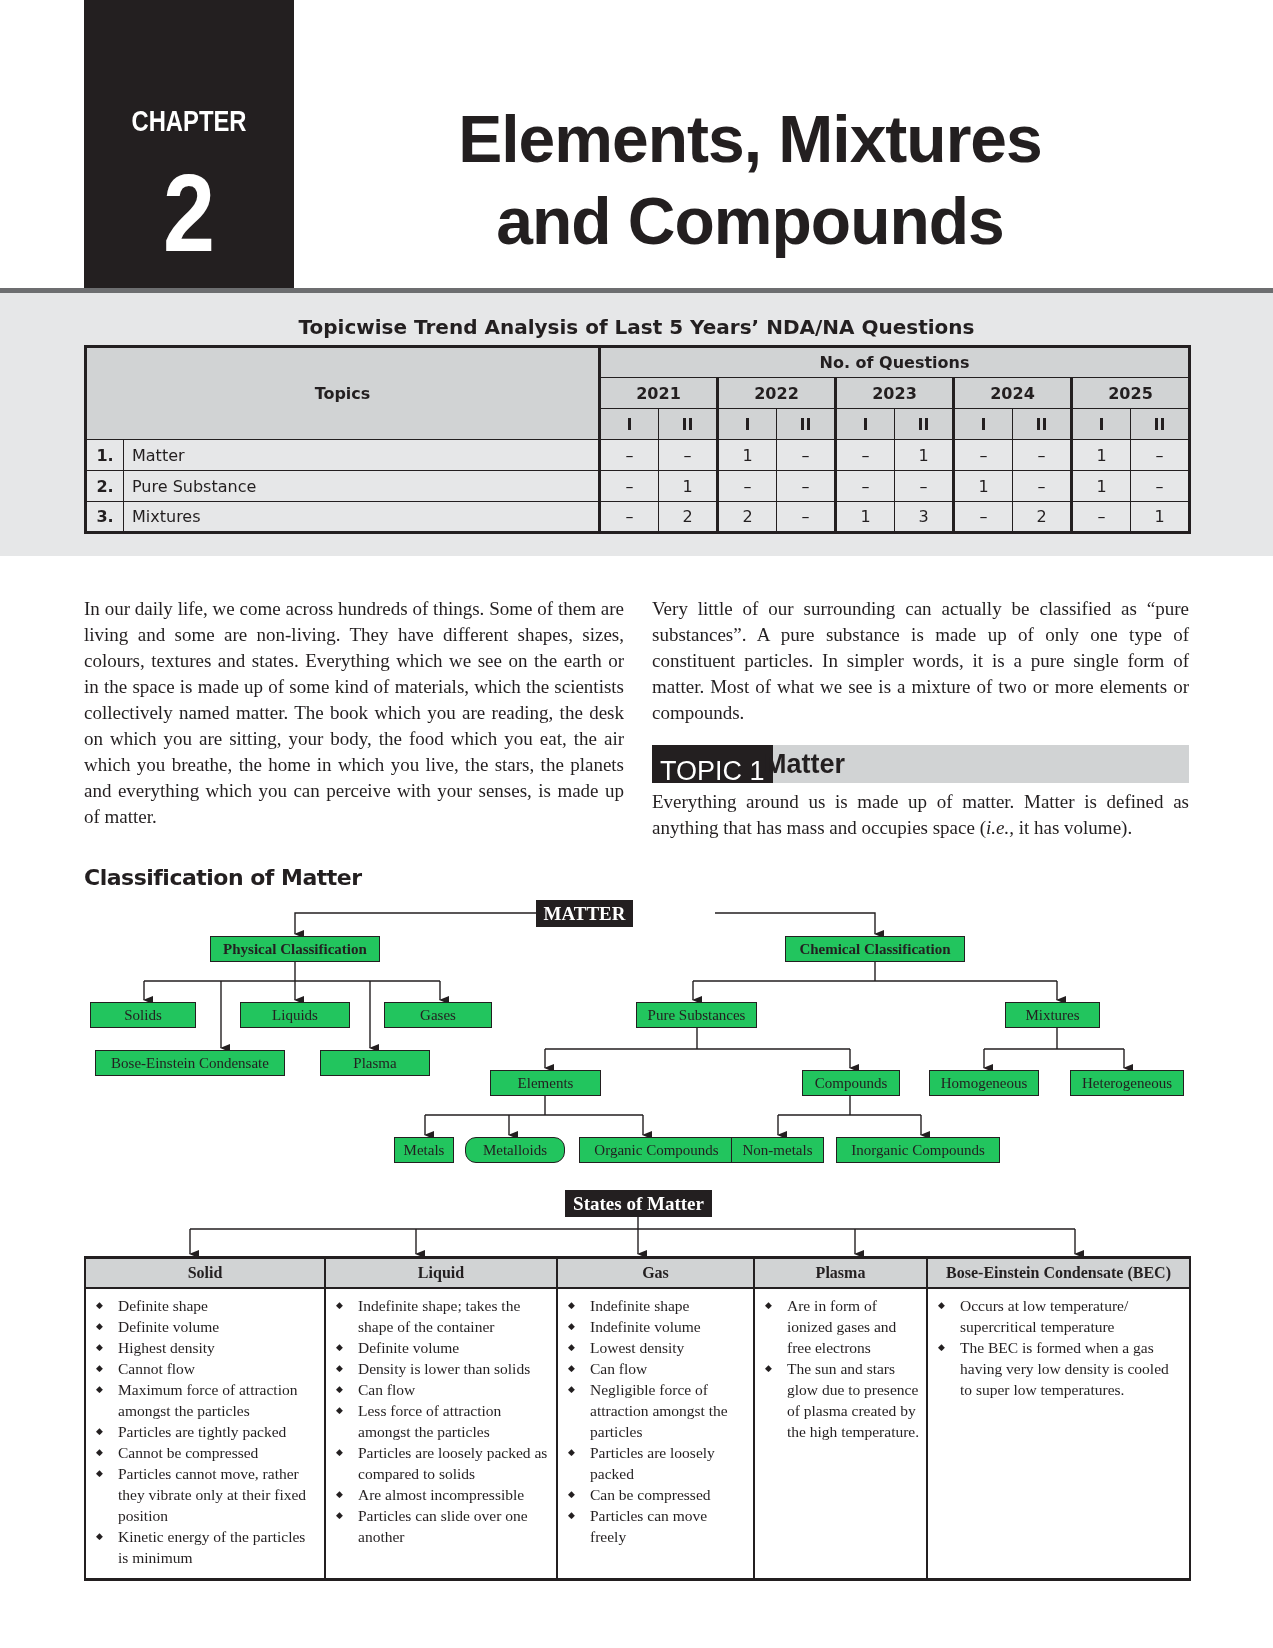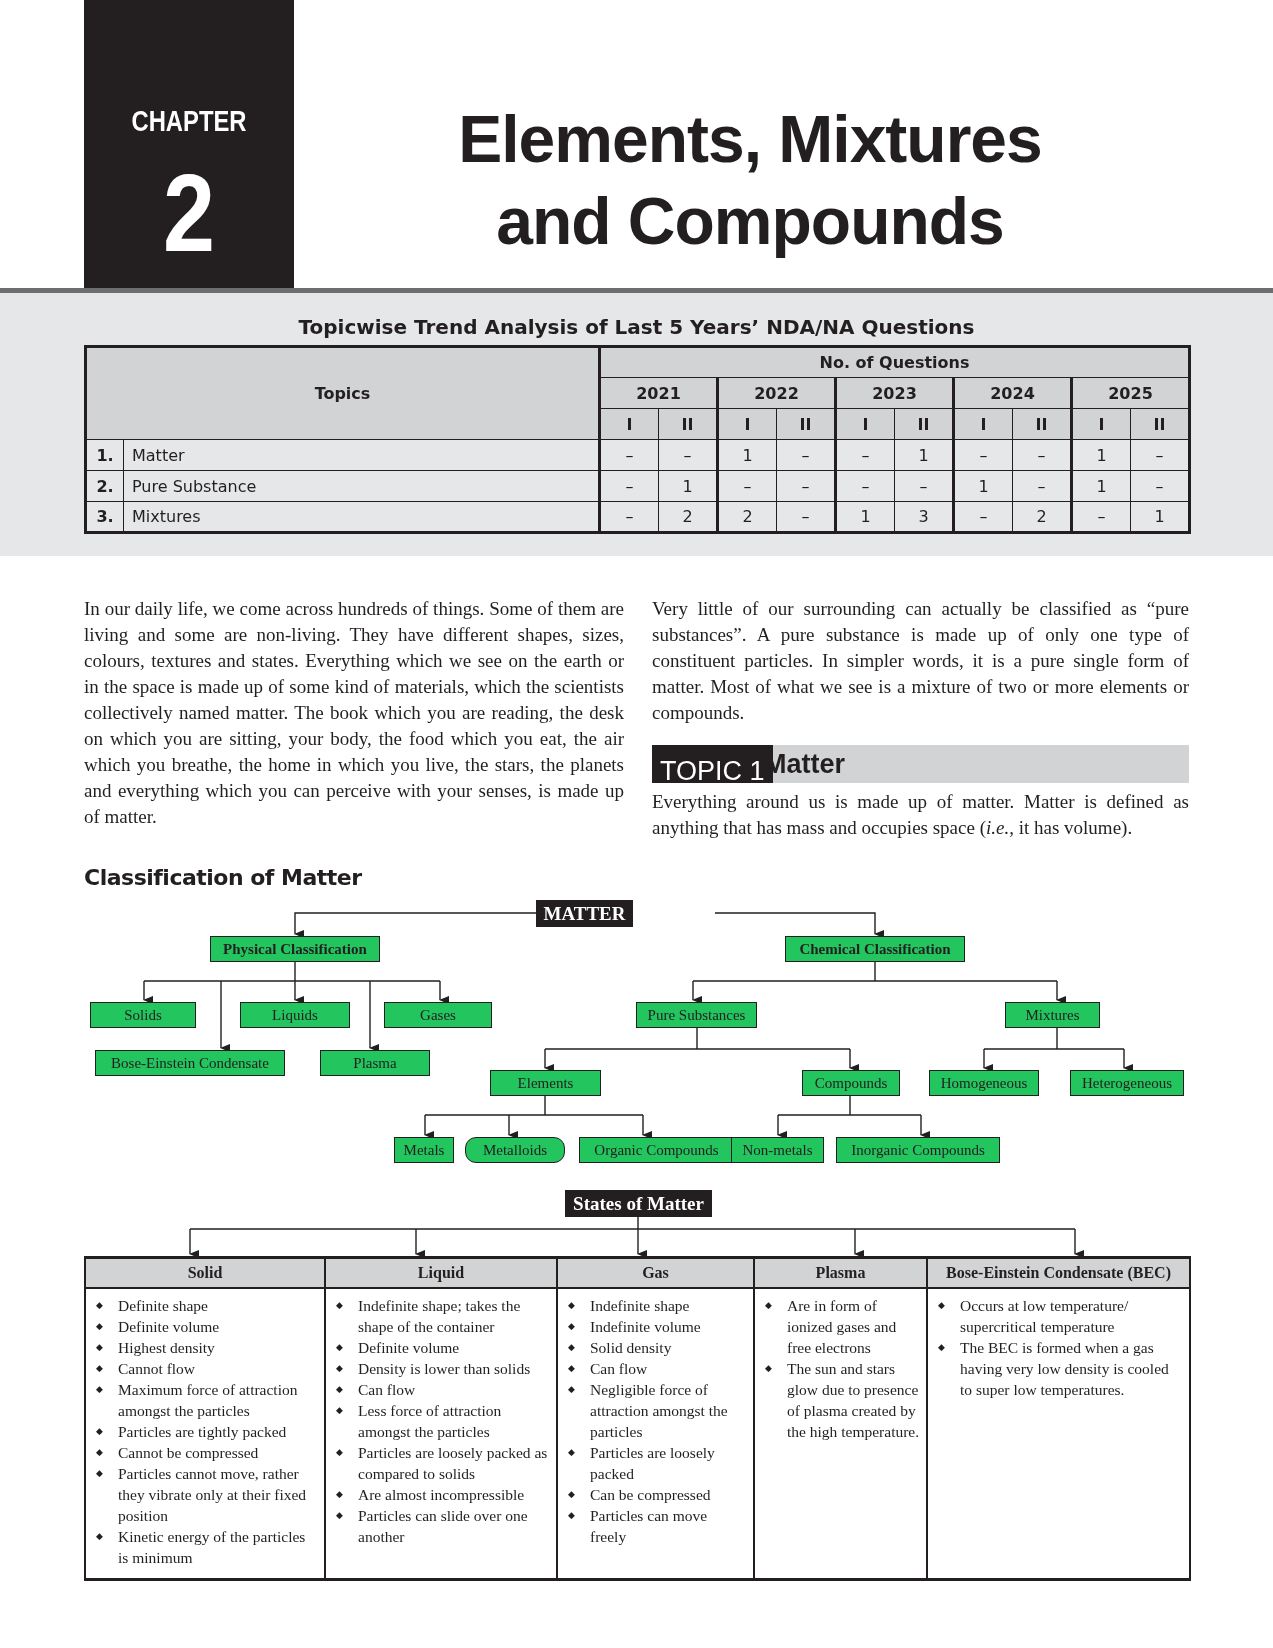--- a/index.html
+++ b/index.html
@@ -251,21 +251,21 @@
             <li>Less force of attraction amongst the particles</li>
             <li>Particles are loosely packed as compared to solids</li>
             <li>Are almost incompressible</li>
             <li>Particles can slide over one another</li>
           </ul>
         </td>
     <td>
           <ul>
             <li>Indefinite shape</li>
             <li>Indefinite volume</li>
-            <li>Solid density</li>
+            <li>Lowest density</li>
             <li>Can flow</li>
             <li>Negligible force of attraction amongst the particles</li>
             <li>Particles are loosely packed</li>
             <li>Can be compressed</li>
             <li>Particles can move freely</li>
           </ul>
         </td>
     <td>
           <ul>
             <li>Are in form of ionized gases and free electrons</li>

